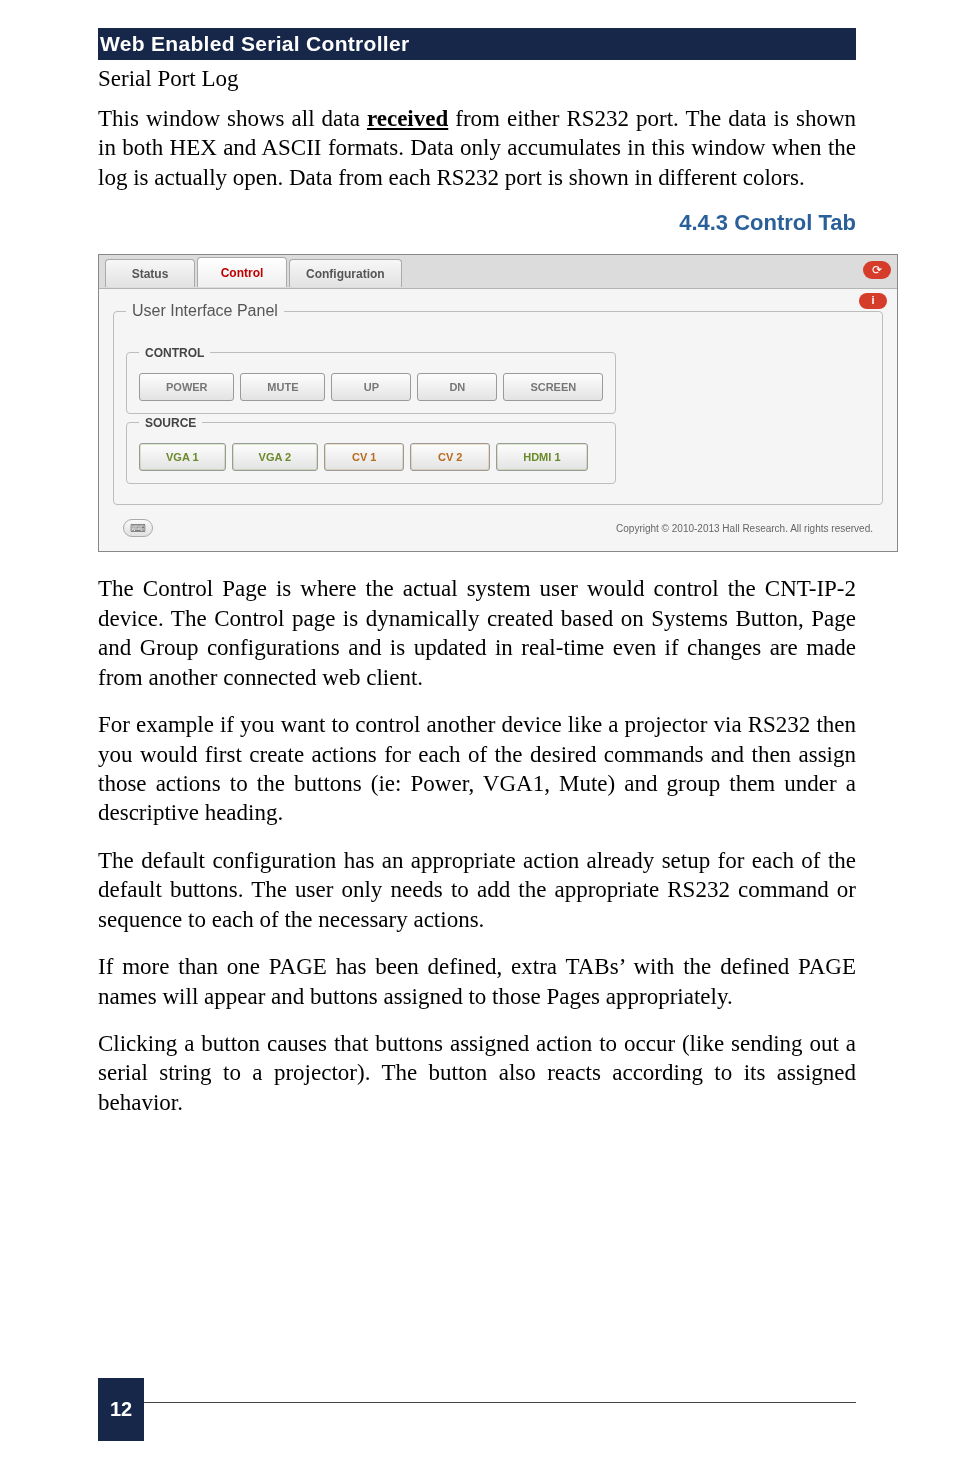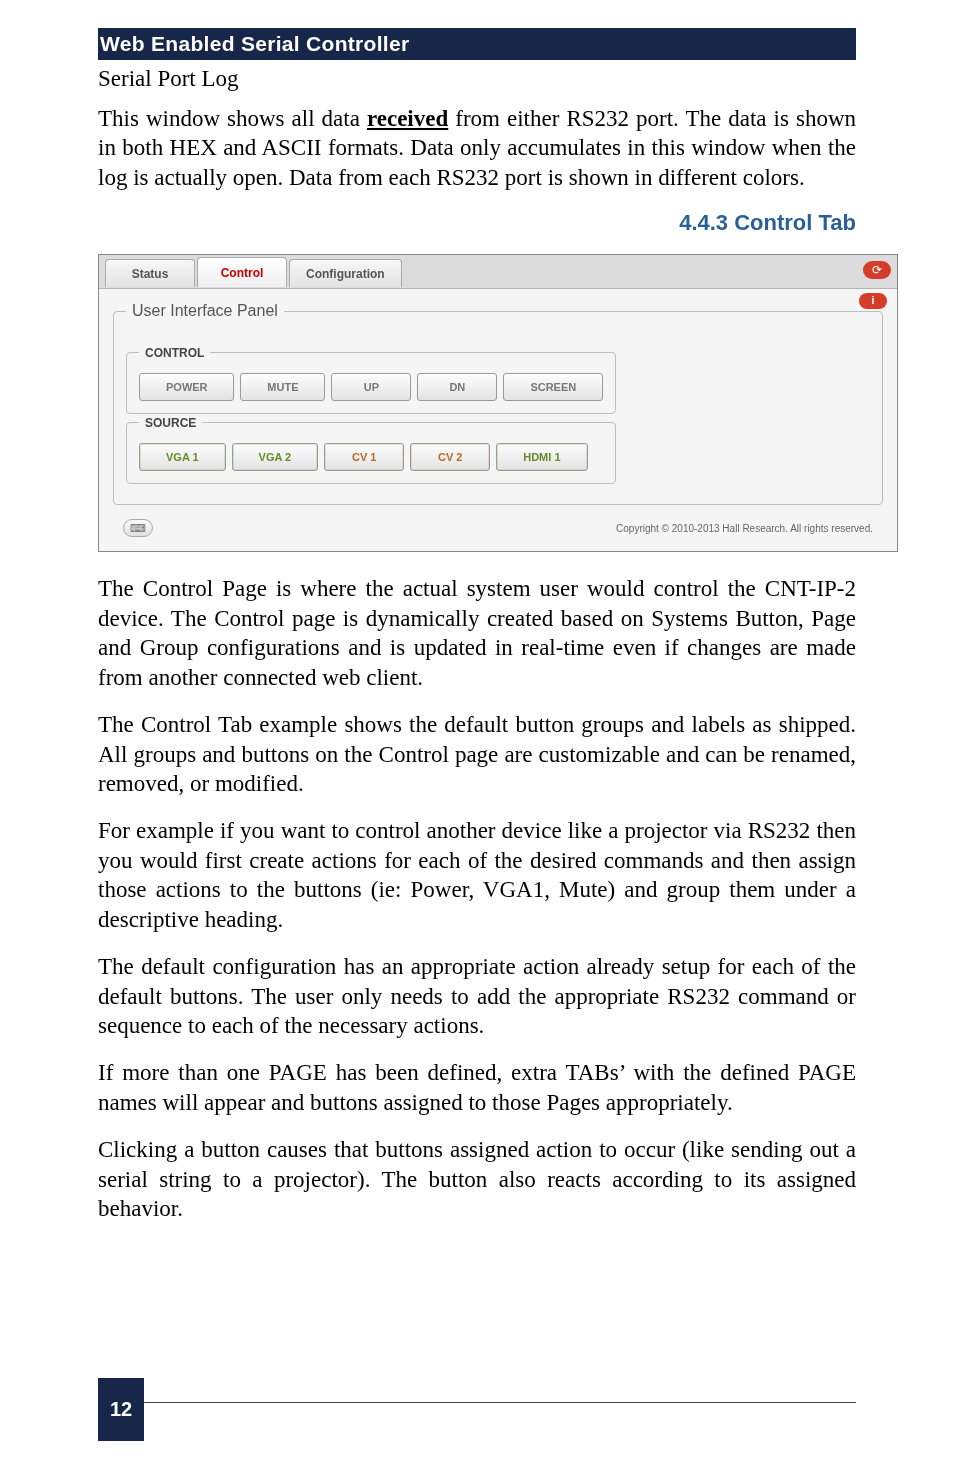--- a/index.html
+++ b/index.html
@@ -229,21 +229,20 @@
       </div>
 
       <div class="footer-row">
         <div class="kb-btn">⌨</div>
         <div>Copyright © 2010-2013 Hall Research. All rights reserved.</div>
       </div>
     </div>
   </div>
 
   <p class="body-text">The Control Page is where the actual system user would control the CNT-IP-2 device. The Control page is dynamically created based on Systems Button, Page and Group configurations and is updated in real-time even if changes are made from another connected web client.</p>
-  <p class="body-text">The Control Tab example shows the default button groups and labels as shipped. All groups and buttons on the Control page are customizable and can be renamed, removed, or modified.</p>
   <p class="body-text">For example if you want to control another device like a projector via RS232 then you would first create actions for each of the desired commands and then assign those actions to the buttons (ie: Power, VGA1, Mute) and group them under a descriptive heading.</p>
   <p class="body-text">The default configuration has an appropriate action already setup for each of the default buttons. The user only needs to add the appropriate RS232 command or sequence to each of the necessary actions.</p>
   <p class="body-text">If more than one PAGE has been defined, extra TABs’ with the defined PAGE names will appear and buttons assigned to those Pages appropriately.</p>
   <p class="body-text">Clicking a button causes that buttons assigned action to occur (like sending out a serial string to a projector). The button also reacts according to its assigned behavior.</p>
 </div>
 
 <div class="footer-rule"></div>
 <div class="page-num">12</div>
 
 </body></html>

